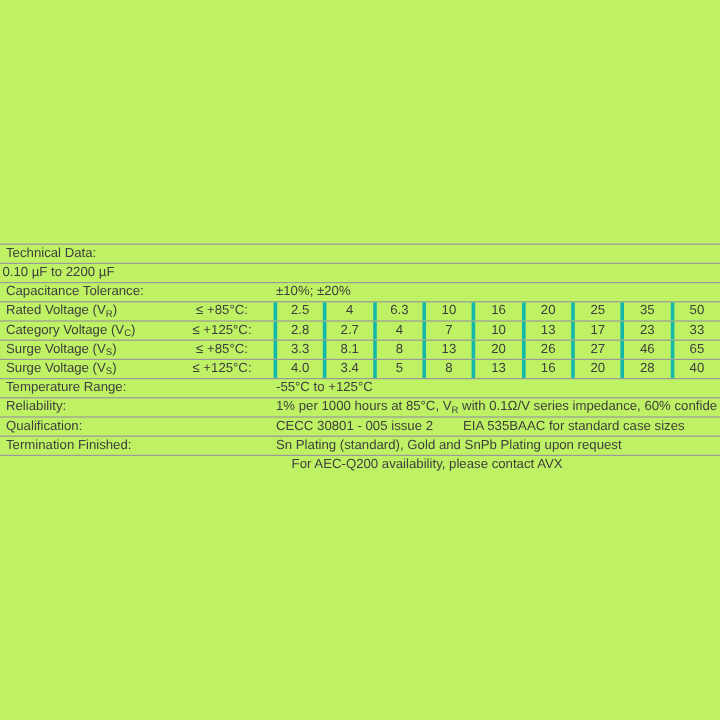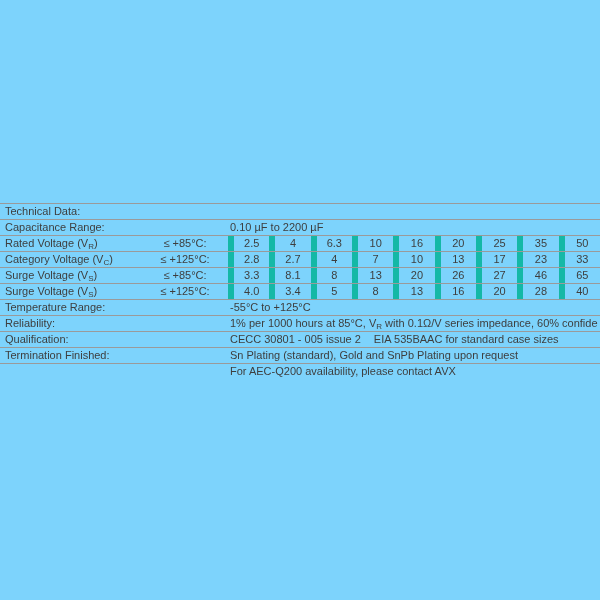--- a/index.html
+++ b/index.html
@@ -1,41 +1,41 @@
 <!DOCTYPE html>
 <html><head>
 <meta charset="utf-8">
 <style>
   html, body { margin: 0; padding: 0; background: #ffffff; }
   .sheet {
     position: relative;
     width: 600px;
     height: 600px;
-    background: #7dd3fc;
+    background: #bef264;
     overflow: hidden;
     font-family: "Liberation Sans", sans-serif;
     color: #3e3e3e;
   }
   .tech-table {
     position: absolute;
     left: 0;
     top: 203px;
     width: 600px;
     border-top: 1px solid #9a9a9a;
   }
   .row {
     display: flex;
     height: 16px;
     box-sizing: border-box;
     border-bottom: 1px solid #9a9a9a;
     font-size: 11px;
     line-height: 15px;
     white-space: nowrap;
   }
-  .row.no-border { border-bottom: none; }
+  .row.no-border { border-bottom: none; margin-left: 13px; }
   .label {
     width: 228px;
     box-sizing: border-box;
     padding-left: 5px;
     overflow: hidden;
   }
   .label-narrow {
     width: 146px;
     box-sizing: border-box;
     padding-left: 5px;
@@ -49,46 +49,49 @@
   }
   .value {
     flex: 1;
     box-sizing: border-box;
     padding-left: 2px;
     overflow: hidden;
   }
   .cell {
     flex: 1;
     box-sizing: border-box;
-    border-left: 6px solid #14b8a6;
+    border-left: 3px solid #14b8a6;
     text-align: center;
     overflow: hidden;
   }
   sub.sb {
     font-size: 8px;
     line-height: 0;
     vertical-align: -2px;
   }
-  .qual-2 { margin-left: 13px; }
+  .qual-2 { margin-left: 25px; }
 </style>
 </head>
 <body>
 
 <div class="sheet">
   <div class="tech-table">
 
     <div class="row">
       <div class="label">Technical Data:</div>
     </div>
 
     <div class="row">
-      <div class="label">Capacitance Range:</div>
       <div class="value">0.10 µF to 2200 µF</div>
     </div>
 
+    <div class="row">
+      <div class="label">Capacitance Tolerance:</div>
+      <div class="value">±10%; ±20%</div>
+    </div>
 
     <div class="row">
       <div class="label-narrow"><span>Rated Voltage (V</span><sub class="sb">R</sub><span>)</span></div>
       <div class="cond">≤ +85°C:</div>
       <div class="cell">2.5</div>
       <div class="cell">4</div>
       <div class="cell">6.3</div>
       <div class="cell">10</div>
       <div class="cell">16</div>
       <div class="cell">20</div>

